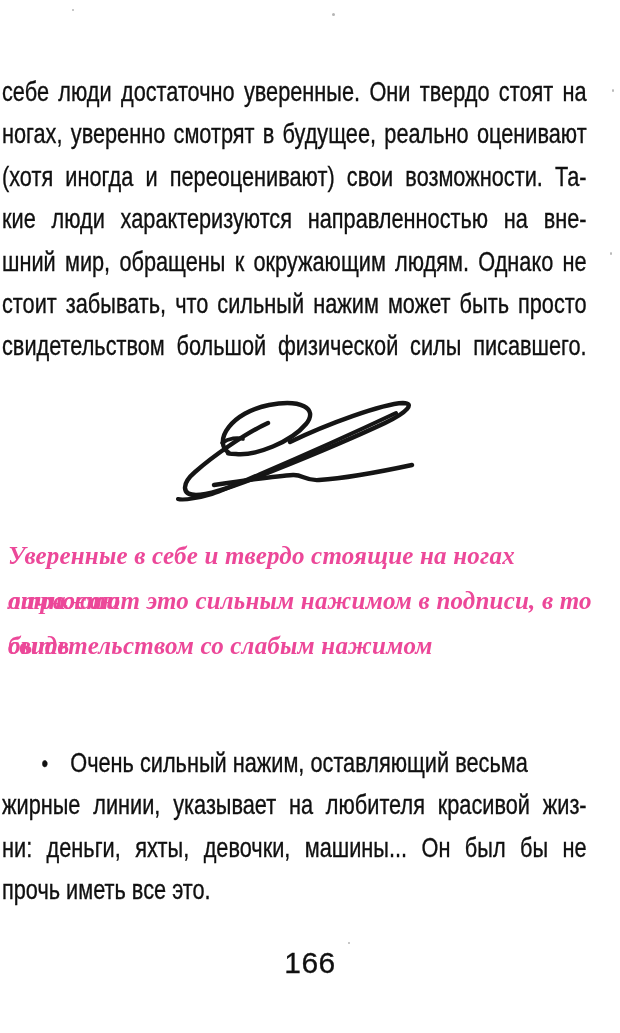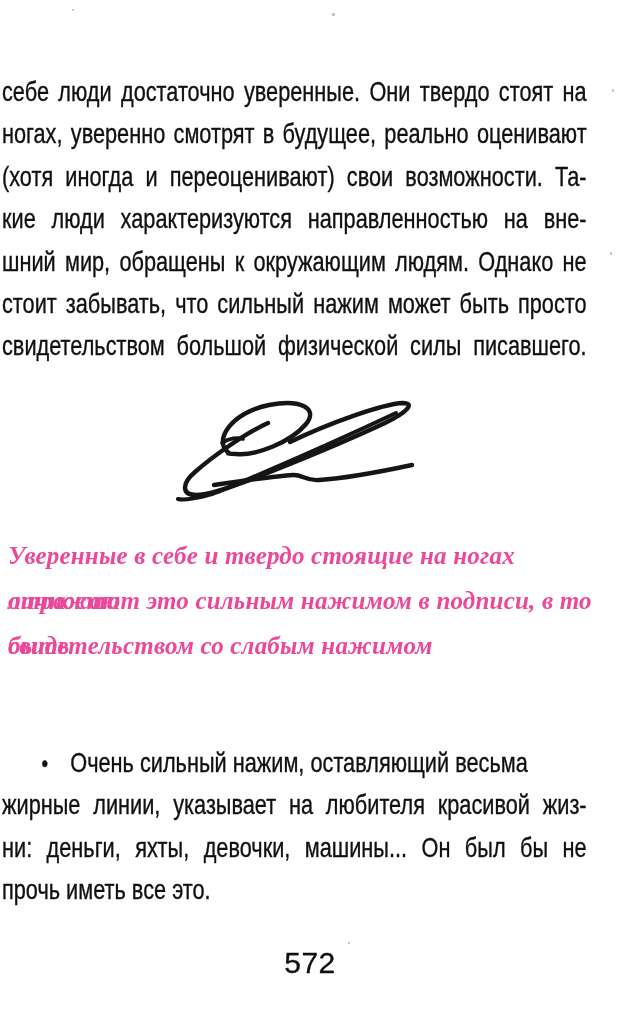--- a/index.html
+++ b/index.html
@@ -125,15 +125,15 @@
 
   <section class="condensed bullet-block">
     <div class="line">
       <span class="marker">•</span><span>Очень сильный нажим, оставляющий весьма</span>
     </div>
     <div class="line jline">жирные линии, указывает на любителя красивой жиз-</div>
     <div class="line jline">ни: деньги, яхты, девочки, машины... Он был бы не</div>
     <div class="line">прочь иметь все это.</div>
   </section>
 
-  <footer class="pagenum">572</footer>
+  <footer class="pagenum">166</footer>
 
 </div>
 
 </body></html>

